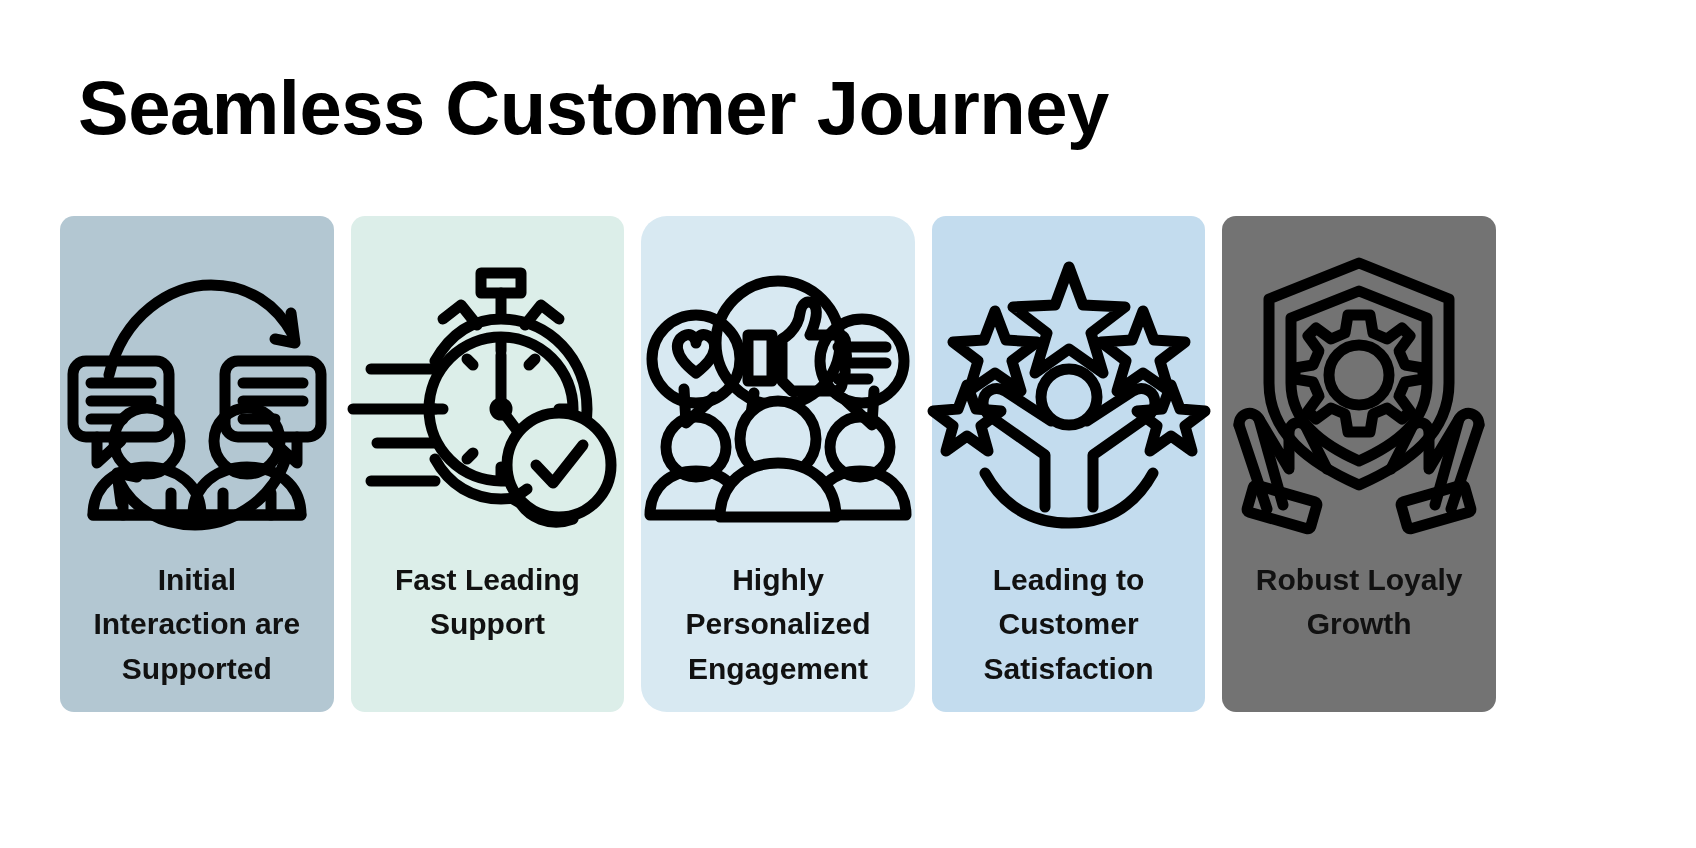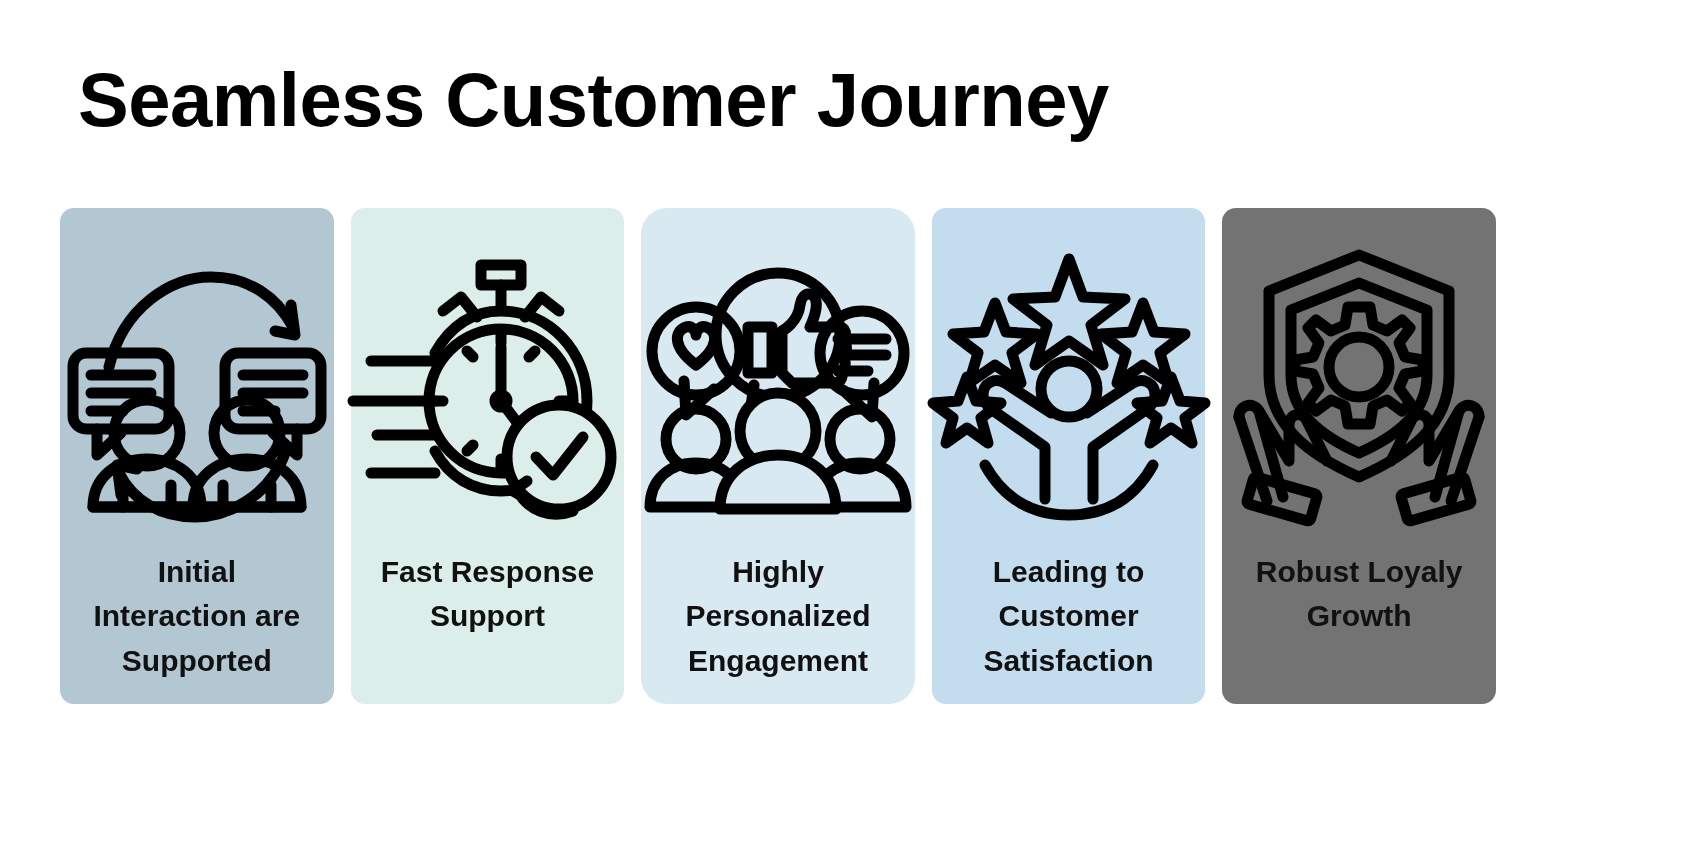--- a/index.html
+++ b/index.html
@@ -12,20 +12,21 @@
     height: 848px;
     font-family: "Liberation Sans", sans-serif;
     overflow: hidden;
     position: relative;
   }
   #root {
     position: relative;
     width: 1696px;
     height: 652px;
     background: #ffffff;
+    margin-top: 8px;
   }
   #page-title {
     position: absolute;
     left: 78px;
     top: 62px;
     font-size: 76px;
     font-weight: 700;
     color: #000000;
     letter-spacing: -0.5px;
     line-height: 1.0;
@@ -164,21 +165,21 @@
           <line x1="116" y1="216" x2="122" y2="210"></line>
           <line x1="184" y1="216" x2="178" y2="210"></line>
 
           <circle cx="208" cy="222" r="52" fill="#dceee9"></circle>
           <path d="M185 222 l17 18 l30 -38"></path>
 
           <path d="M166 254 C176 276 200 284 222 276"></path>
           <path d="M176 246 L162 256 L176 264"></path>
         </svg>
       </div>
-      <div class="card-label">Fast Response
+      <div class="card-label">Fast Leading
 Support</div>
     </div>
 
     <div class="card" style="background:#d8e9f2;border-radius:26px;">
       <div class="card-icon">
         <svg viewBox="0 0 272 290" fill="none" stroke="#000" stroke-width="11" stroke-linecap="round" stroke-linejoin="round">
 
           <circle cx="54" cy="116" r="44"></circle>
           <path d="M42 146 L44 180 L72 154" fill="none"></path>
           <path d="M54 130 C30 112 32 96 44 92 C50 90 54 96 54 100 C54 96 58 90 64 92 C76 96 78 112 54 130 Z"></path>

